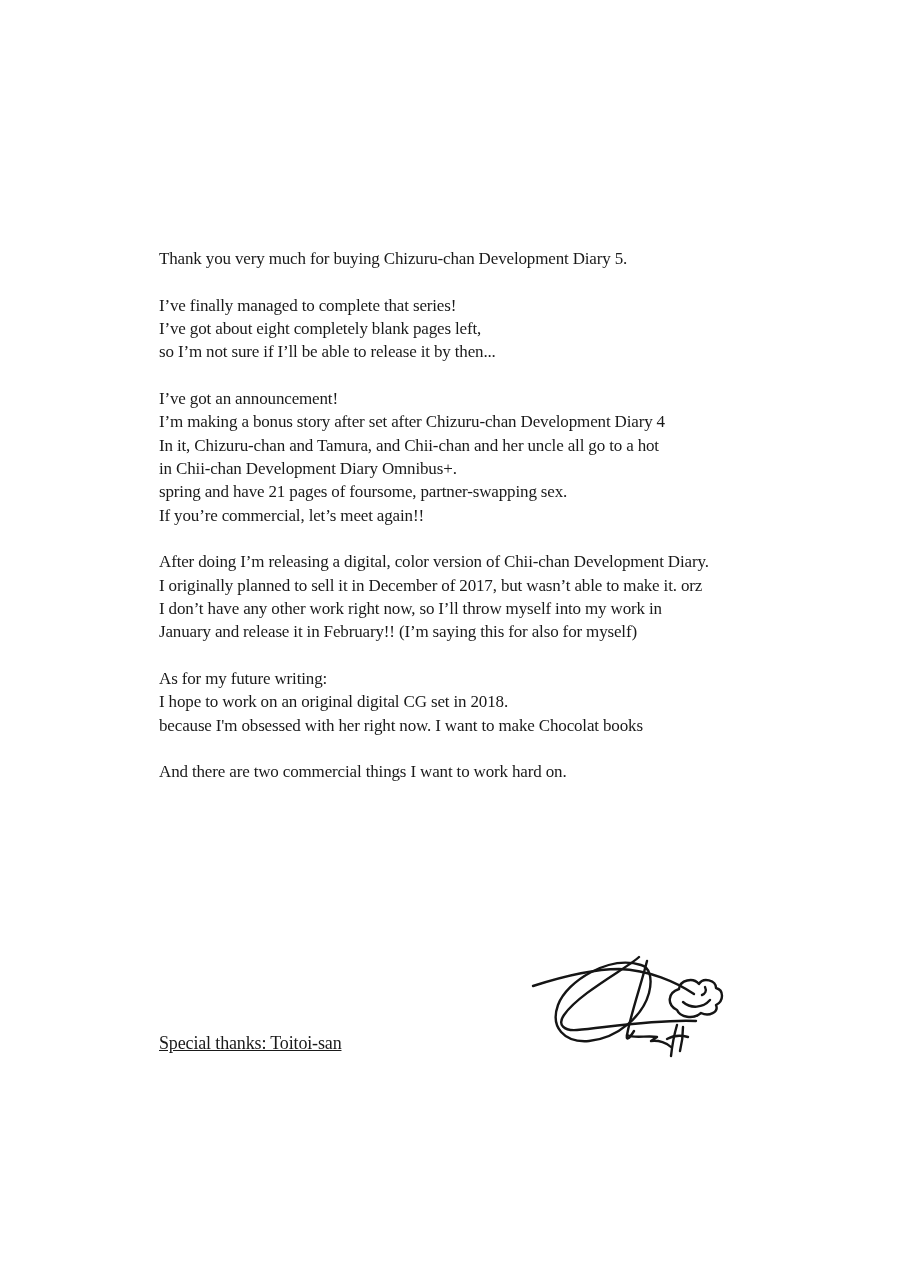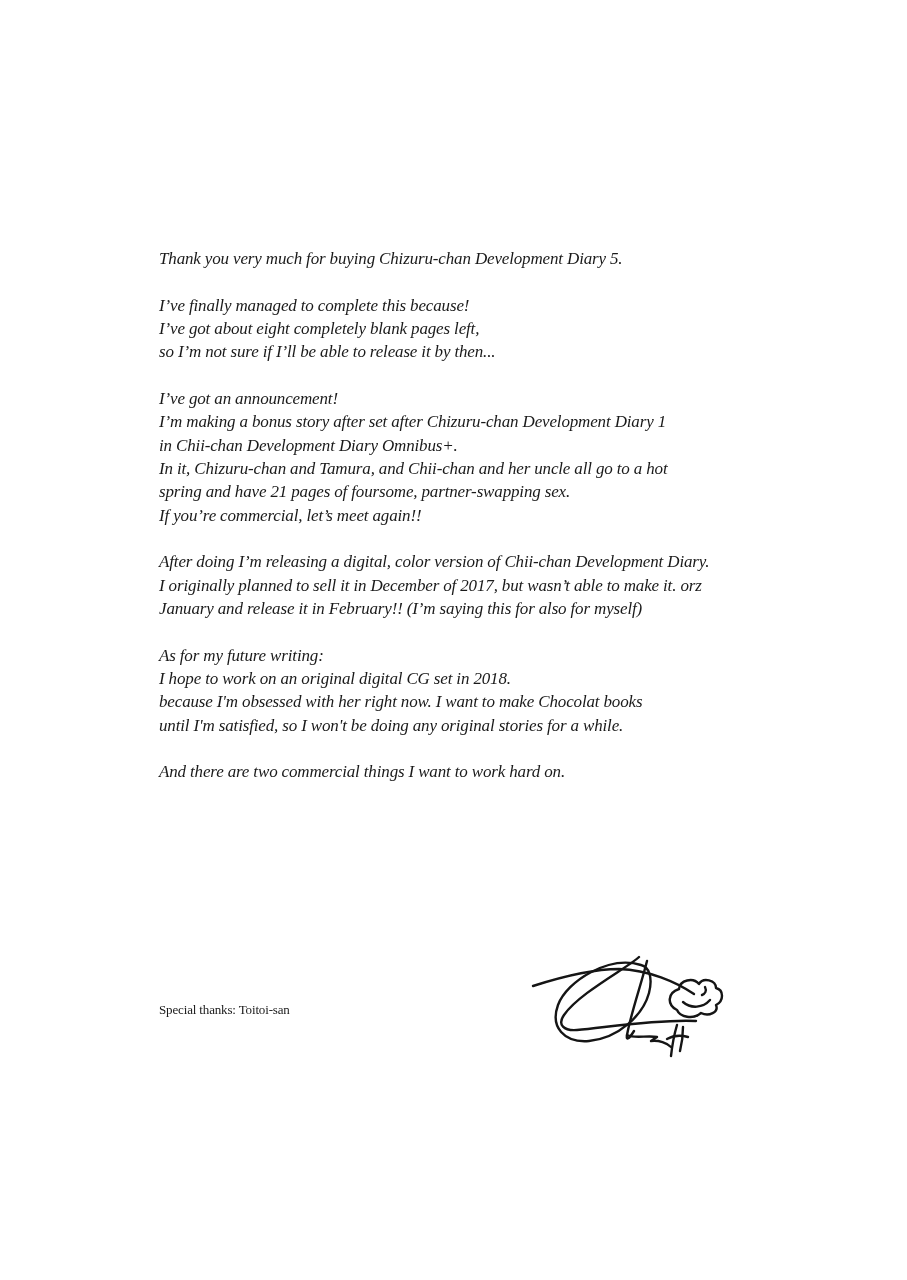--- a/index.html
+++ b/index.html
@@ -17,21 +17,20 @@
     color: #1a1a1a;
   }
   .letter-body {
     position: absolute;
     left: 159px;
     top: 247px;
     width: 640px;
     font-size: 17px;
     line-height: 23.33px;
     letter-spacing: -0.15px;
-    font-style: italic;
   }
   .letter-body p {
     margin: 0;
     padding: 0;
   }
   .letter-body p + p {
     margin-top: 23.33px; 
   }
   .text-line {
     white-space: pre;
@@ -44,68 +43,69 @@
     height: 106px;
   }
   .signature-wrap svg {
     display: block;
     width: 100%;
     height: 100%;
   }
   .special-thanks {
     position: absolute;
     left: 159px;
-    top: 998px;
-    font-size: 13px;
+    top: 1032px;
+    font-size: 18px;
     line-height: 23.33px;
     letter-spacing: -0.15px;
+    text-decoration: underline;
   }
 </style>
 </head>
 <body>
 
 <div class="page">
 
   <div class="letter-body">
 
     <p>
       </p>
       <div class="text-line">Thank you very much for buying Chizuru-chan Development Diary 5.</div>
     <p></p>
 
     <p>
       </p>
-      <div class="text-line">I’ve finally managed to complete this because!</div>
+      <div class="text-line">I’ve finally managed to complete that series!</div>
       <div class="text-line">I’ve got about eight completely blank pages left,</div>
       <div class="text-line">so I’m not sure if I’ll be able to release it by then...</div>
     <p></p>
 
     <p>
       </p>
       <div class="text-line">I’ve got an announcement!</div>
-      <div class="text-line">I’m making a bonus story after set after Chizuru-chan Development Diary 1</div>
+      <div class="text-line">I’m making a bonus story after set after Chizuru-chan Development Diary 4</div>
+      <div class="text-line">In it, Chizuru-chan and Tamura, and Chii-chan and her uncle all go to a hot</div>
       <div class="text-line">in Chii-chan Development Diary Omnibus+.</div>
-      <div class="text-line">In it, Chizuru-chan and Tamura, and Chii-chan and her uncle all go to a hot</div>
       <div class="text-line">spring and have 21 pages of foursome, partner-swapping sex.</div>
       <div class="text-line">If you’re commercial, let’s meet again!!</div>
     <p></p>
 
     <p>
       </p>
       <div class="text-line">After doing I’m releasing a digital, color version of Chii-chan Development Diary.</div>
       <div class="text-line">I originally planned to sell it in December of 2017, but wasn’t able to make it. orz</div>
+      <div class="text-line">I don’t have any other work right now, so I’ll throw myself into my work in</div>
       <div class="text-line">January and release it in February!! (I’m saying this for also for myself)</div>
     <p></p>
 
     <p>
       </p>
       <div class="text-line">As for my future writing:</div>
       <div class="text-line">I hope to work on an original digital CG set in 2018.</div>
       <div class="text-line">because I'm obsessed with her right now. I want to make Chocolat books</div>
-      <div class="text-line">until I'm satisfied, so I won't be doing any original stories for a while.</div>
     <p></p>
 
     <p>
       </p>
       <div class="text-line">And there are two commercial things I want to work hard on.</div>
     <p></p>
 
   </div>
 
   <div class="signature-wrap">

